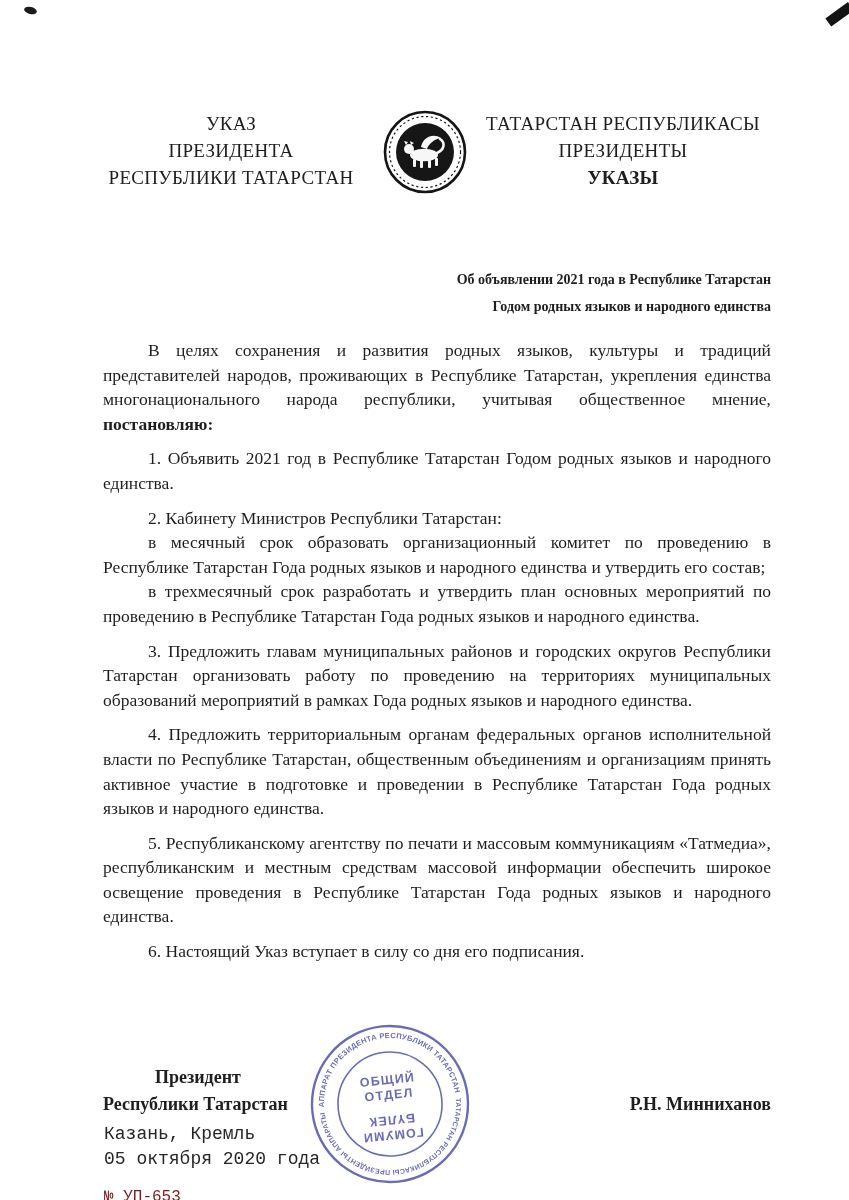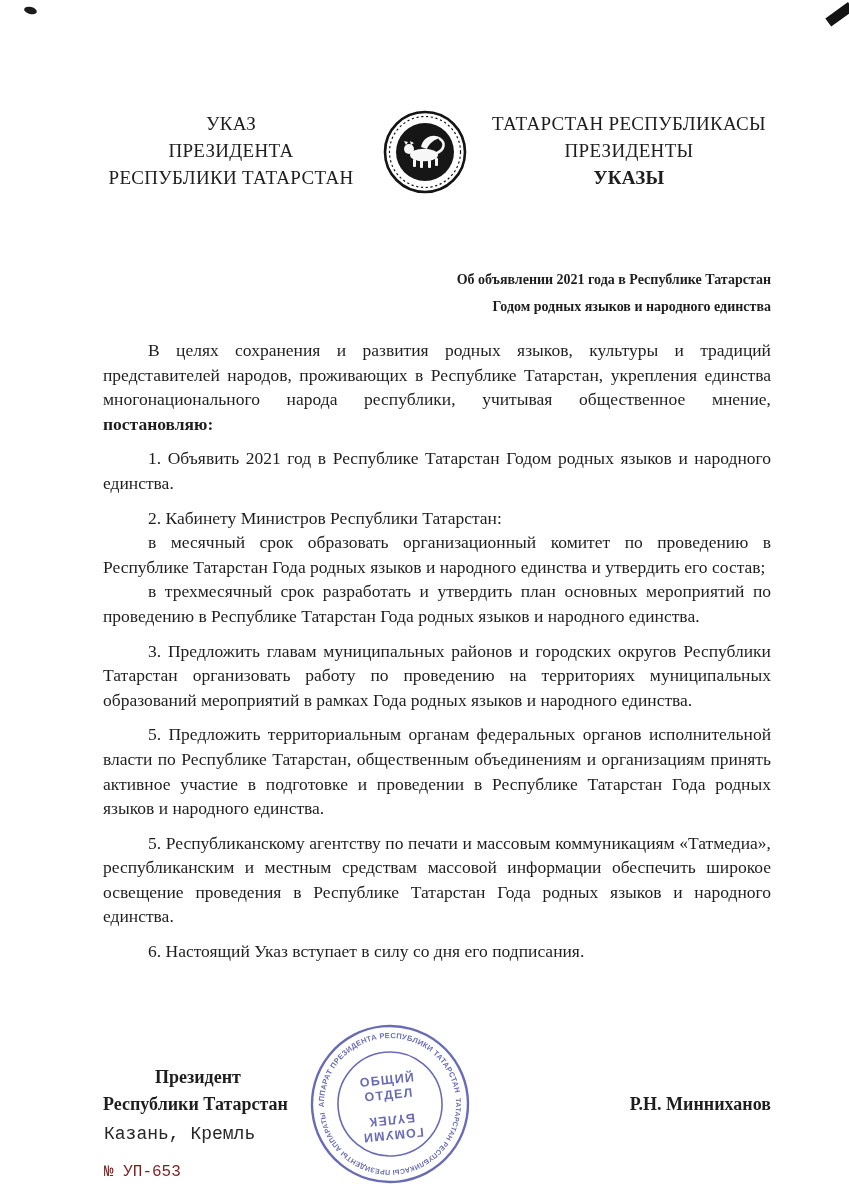--- a/index.html
+++ b/index.html
@@ -25,21 +25,21 @@
     position: absolute; left: 820px; top: 2px;
     width: 28px; height: 10px; background: #141414;
     transform: rotate(-36deg); transform-origin: right top;
   }
 
   
   .header { position: absolute; top: 110px; left: 0; width: 849px; display: flex; }
   .header-left  { margin-left: 101px; width: 260px; text-align: center;
                   font-size: 19px; line-height: 27px; letter-spacing: 0.3px; }
   .emblem-wrap  { margin-left: 22px; width: 84px; height: 84px; }
-  .header-right { margin-left: 22px; width: 280px; text-align: center;
+  .header-right { margin-left: 16px; width: 280px; text-align: center;
                   font-size: 19px; line-height: 27px; letter-spacing: 0.3px; }
   .bold { font-weight: bold; }
 
   
   .doc-title {
     position: absolute; top: 266px; left: 103px; width: 668px;
     text-align: right; font-weight: bold; font-size: 14px; line-height: 27px;
   }
 
   
@@ -127,35 +127,36 @@
     <div>Годом родных языков и народного единства</div>
   </div>
 
   <div class="body-text">
     <p class="para"><span>В целях сохранения и развития родных языков, культуры и традиций представителей народов, проживающих в Республике Татарстан, укрепления единства многонационального народа республики, учитывая общественное мнение, </span><b>постановляю:</b></p>
     <p class="para gap">1. Объявить 2021 год в Республике Татарстан Годом родных языков и народного единства.</p>
     <p class="para gap">2. Кабинету Министров Республики Татарстан:</p>
     <p class="para">в месячный срок образовать организационный комитет по проведению в Республике Татарстан Года родных языков и народного единства и утвердить его состав;</p>
     <p class="para">в трехмесячный срок разработать и утвердить план основных мероприятий по проведению в Республике Татарстан Года родных языков и народного единства.</p>
     <p class="para gap">3. Предложить главам муниципальных районов и городских округов Республики Татарстан организовать работу по проведению на территориях муниципальных образований мероприятий в рамках Года родных языков и народного единства.</p>
-    <p class="para gap">5. Предложить территориальным органам федеральных органов исполнительной власти по Республике Татарстан, общественным объединениям и организациям принять активное участие в подготовке и проведении в Республике Татарстан Года родных языков и народного единства.</p>
+    <p class="para gap">4. Предложить территориальным органам федеральных органов исполнительной власти по Республике Татарстан, общественным объединениям и организациям принять активное участие в подготовке и проведении в Республике Татарстан Года родных языков и народного единства.</p>
     <p class="para gap">5. Республиканскому агентству по печати и массовым коммуникациям «Татмедиа», республиканским и местным средствам массовой информации обеспечить широкое освещение проведения в Республике Татарстан Года родных языков и народного единства.</p>
     <p class="para gap">6. Настоящий Указ вступает в силу со дня его подписания.</p>
   </div>
 
   <div class="sig">
     <div class="sig-left">
       <div class="indent">Президент</div>
       <div>Республики Татарстан</div>
     </div>
     <div class="sig-right">Р.Н. Минниханов</div>
   </div>
 
   <div class="typewriter">
     <div>Казань, Кремль</div>
+    <div>05 октября 2020 года</div>
     <div class="doc-num">№ УП-653</div>
   </div>
 
   <div class="stamp">
     <svg viewBox="-90 -90 180 180" width="180" height="180" aria-hidden="true">
       <defs>
         <path id="arcTop" d="M -66 0 A 66 66 0 0 1 66 0"></path>
         <path id="arcBottom" d="M 66 0 A 66 66 0 0 1 -66 0"></path>
       </defs>
       <circle r="78" fill="none" stroke-width="2.4" stroke="#4f53a8"></circle>

